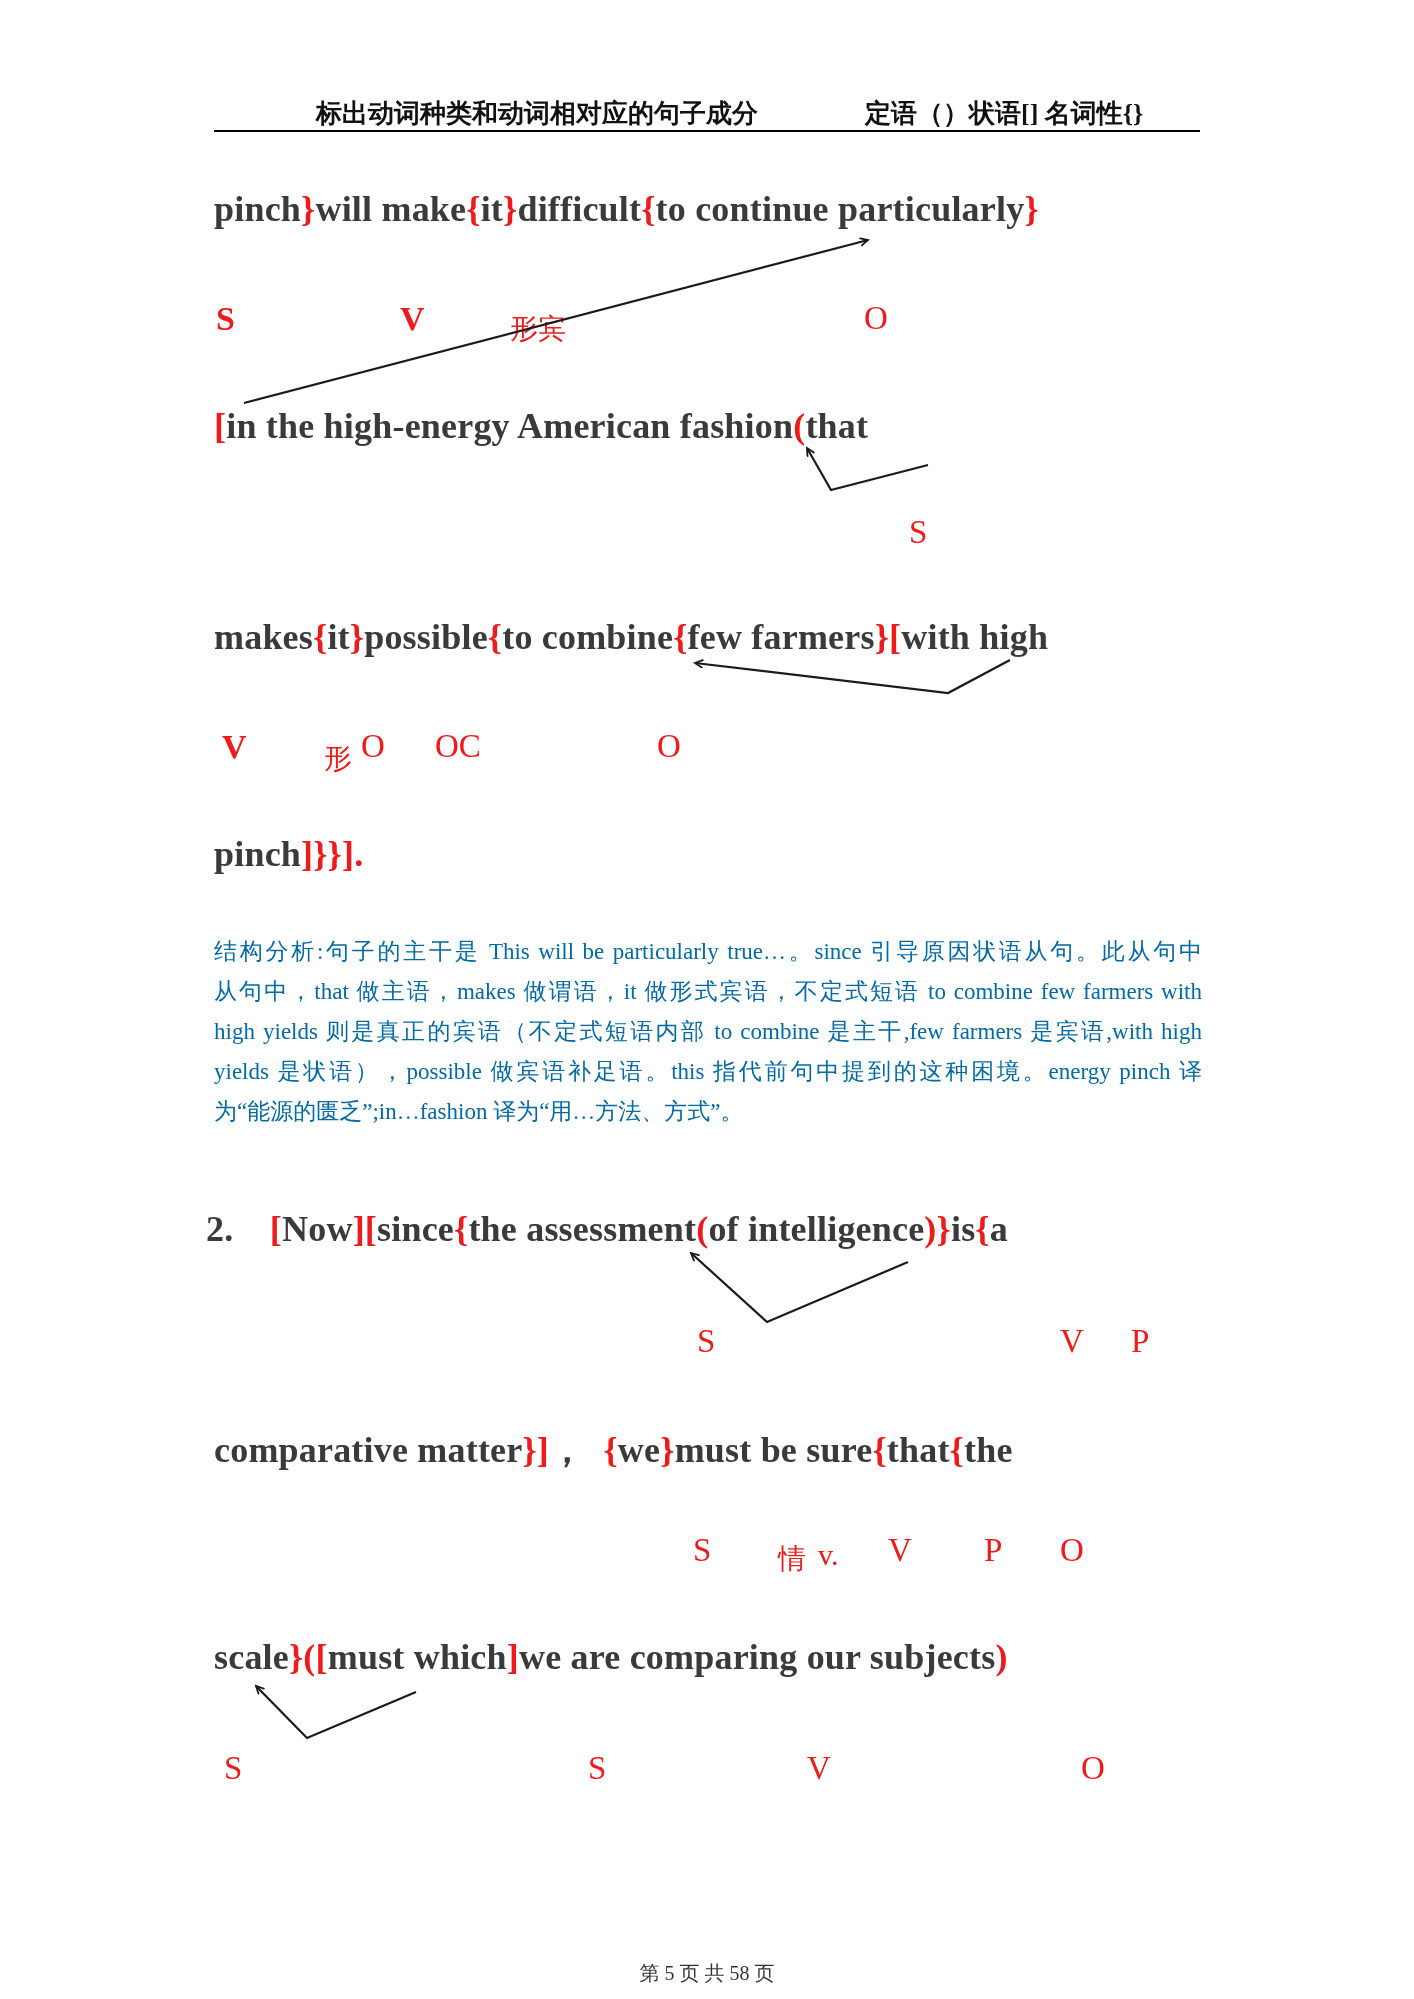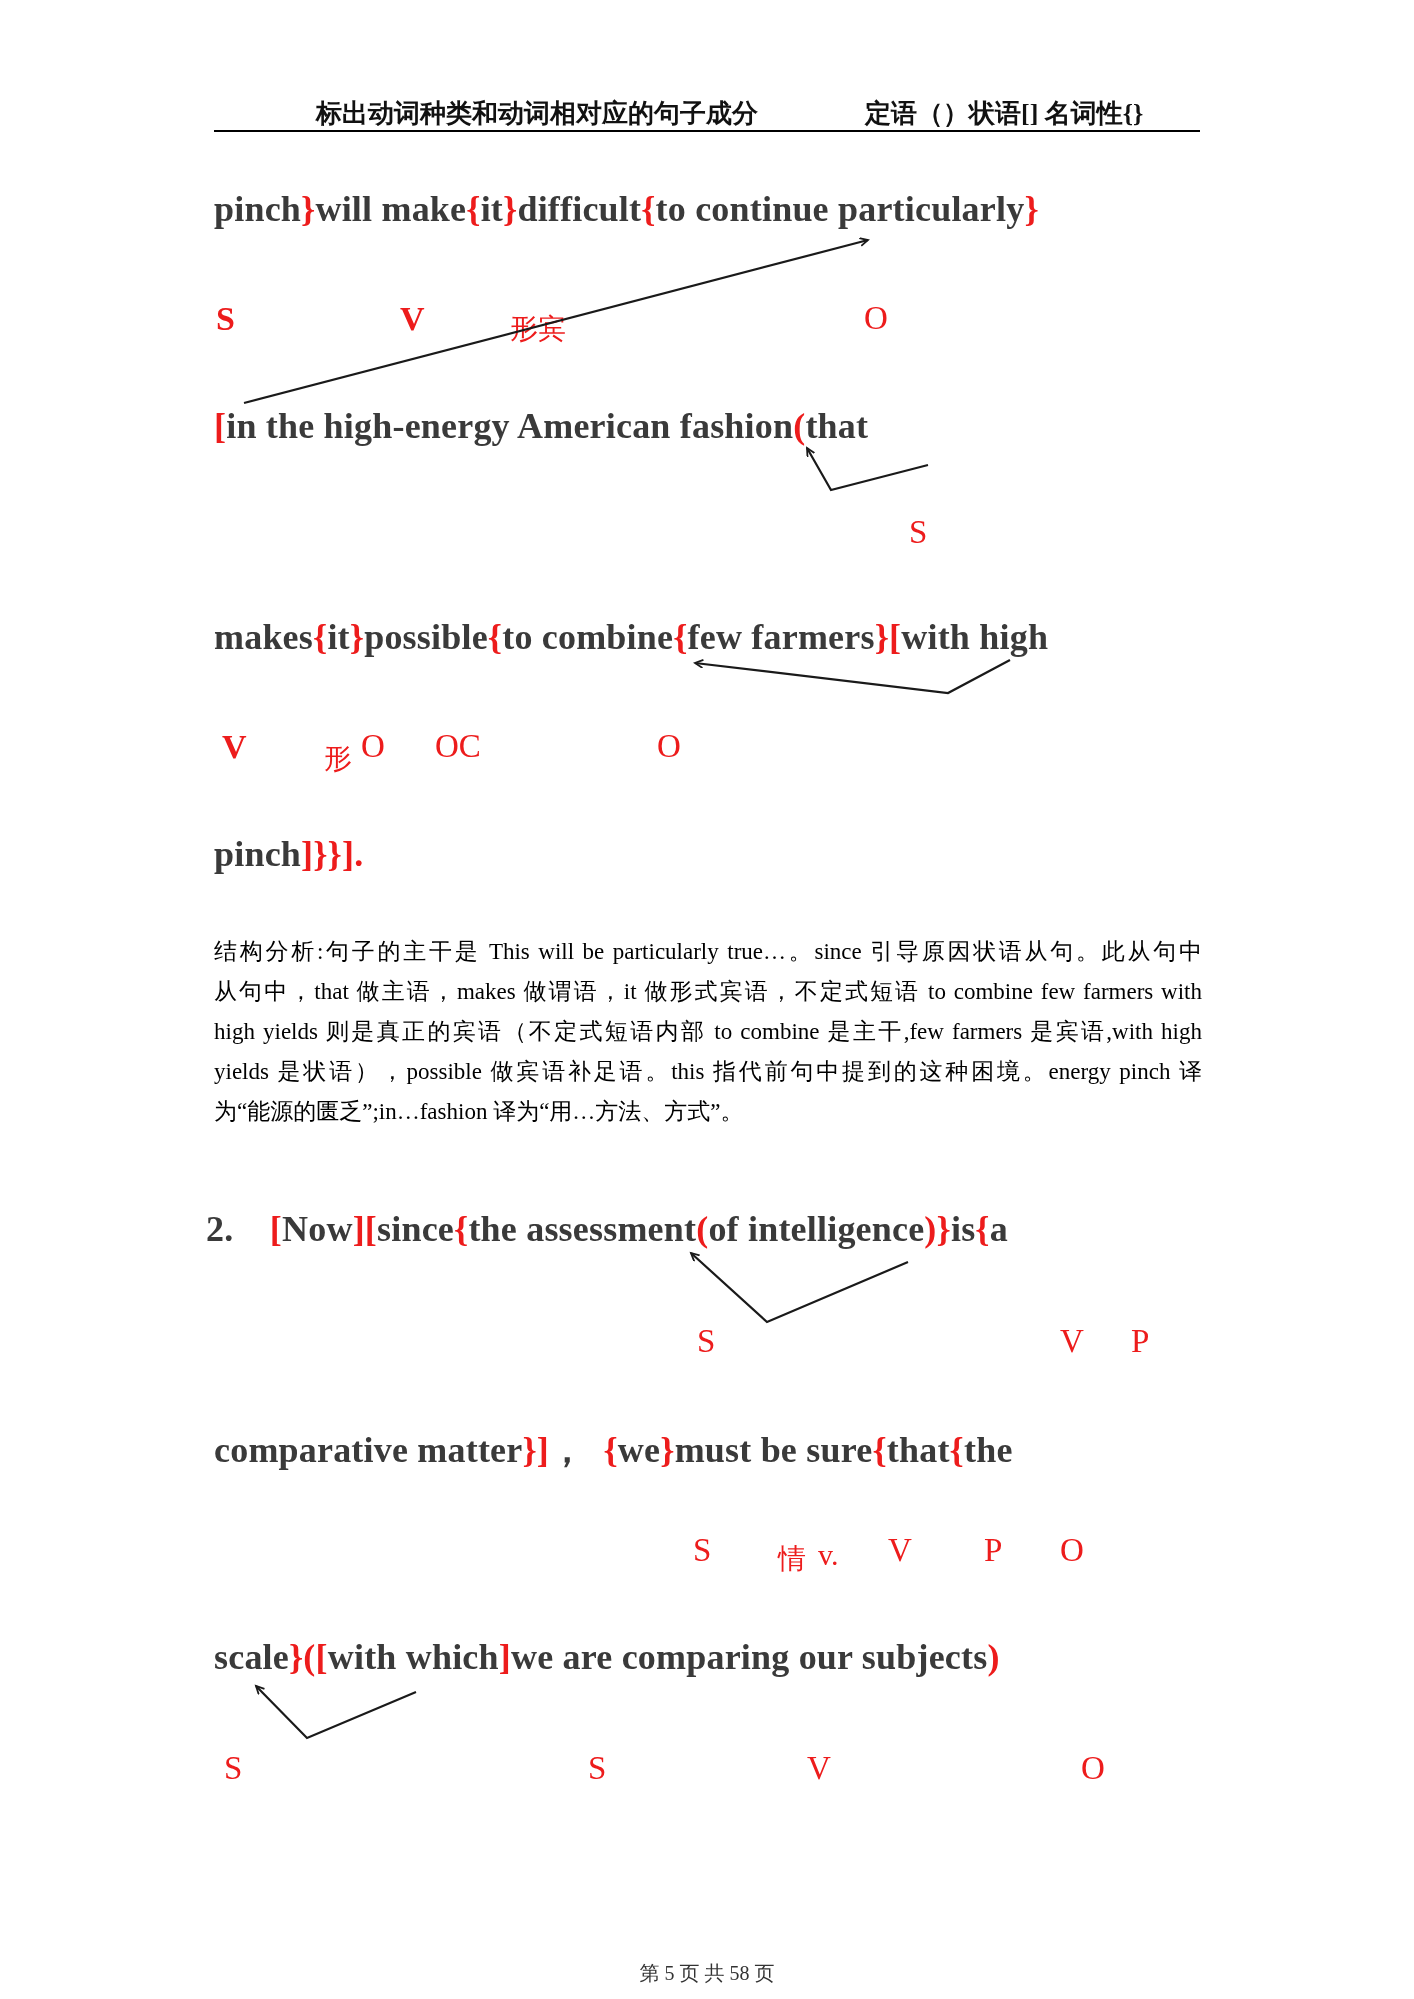--- a/index.html
+++ b/index.html
@@ -16,21 +16,21 @@
     white-space:nowrap;letter-spacing:0.2px;
   }
   .seg-k{color:#3a3a3a;}
   .seg-r{color:#ed1c1c;}
   .label{position:absolute;font-size:33px;color:#ed1c1c;white-space:nowrap;}
   .label.bold{font-weight:bold;font-size:34px;}
   .label.cjk{font-size:28px;}
   .label.sm{font-size:30px;}
   .analysis{
     position:absolute;left:214px;top:932px;width:988px;
-    font-size:23px;line-height:40px;color:#000000;
+    font-size:23px;line-height:40px;color:#0369a1;
   }
   .jline{text-align:justify;text-align-last:justify;}
   .jline.last{text-align:left;text-align-last:left;}
   .footer{position:absolute;left:0;top:1960px;width:100%;text-align:center;
     font-size:20px;color:#333;}
   .arrows{position:absolute;left:0;top:0;width:1414px;height:1999px;pointer-events:none;}
 </style>
 </head>
 <body>
 
@@ -77,21 +77,21 @@
 
   <div class="bigline" style="top:1426px;"><span class="seg-k">comparative matter</span><span class="seg-r">}]</span><span class="seg-k">， </span><span class="seg-r">{</span><span class="seg-k">we</span><span class="seg-r">}</span><span class="seg-k">must be sure</span><span class="seg-r">{</span><span class="seg-k">that</span><span class="seg-r">{</span><span class="seg-k">the</span></div>
 
   <span class="label" style="left:693px;top:1532px;">S</span>
   <span class="label cjk" style="left:778px;top:1540px;">情</span>
   <span class="label sm" style="left:818px;top:1538px;">v.</span>
   <span class="label" style="left:888px;top:1532px;">V</span>
   <span class="label" style="left:984px;top:1532px;">P</span>
   <span class="label" style="left:1060px;top:1532px;">O</span>
 
-  <div class="bigline" style="top:1636px;"><span class="seg-k">scale</span><span class="seg-r">}([</span><span class="seg-k">with which</span><span class="seg-r">]</span><span class="seg-k">we are comparing our subjects</span><span class="seg-r">)</span></div>
+  <div class="bigline" style="top:1636px;"><span class="seg-k">scale</span><span class="seg-r">}([</span><span class="seg-k">must which</span><span class="seg-r">]</span><span class="seg-k">we are comparing our subjects</span><span class="seg-r">)</span></div>
 
   <span class="label" style="left:224px;top:1750px;">S</span>
   <span class="label" style="left:588px;top:1750px;">S</span>
   <span class="label" style="left:807px;top:1750px;">V</span>
   <span class="label" style="left:1081px;top:1750px;">O</span>
 
   <div>
     <svg class="arrows" viewBox="0 0 1414 1999" xmlns="http://www.w3.org/2000/svg">
       <defs>
         <marker id="ah" markerWidth="12" markerHeight="12" refX="8.5" refY="4.5" orient="auto" markerUnits="userSpaceOnUse">

